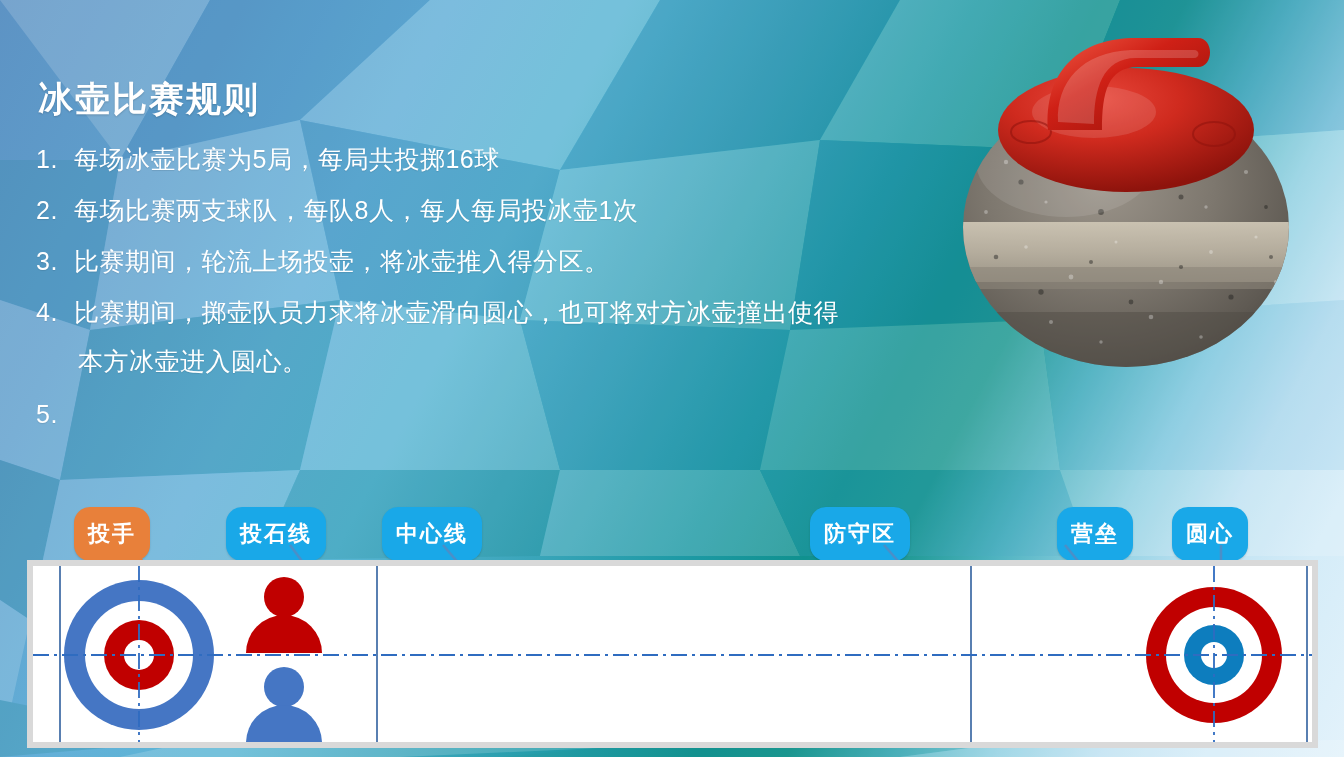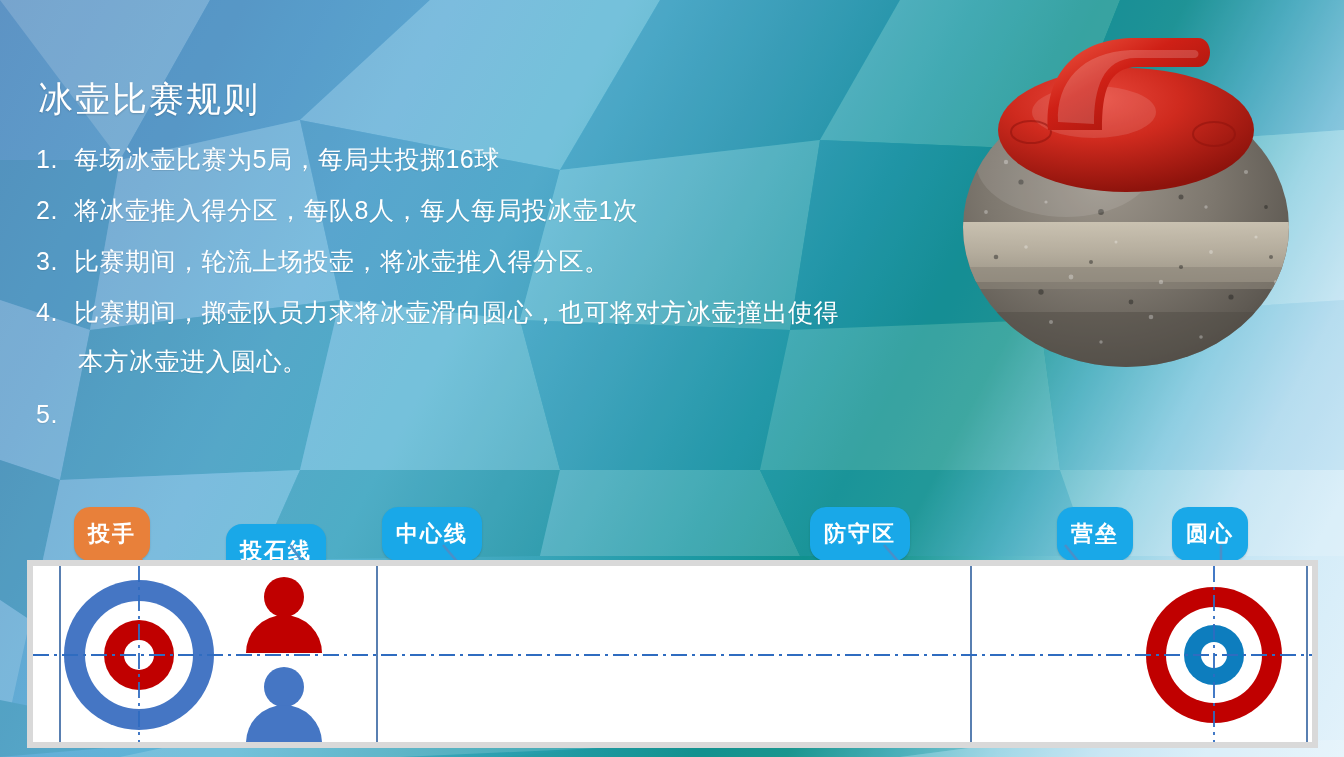--- a/index.html
+++ b/index.html
@@ -30,21 +30,21 @@
   }
   
   .poly-layer { position:absolute; inset:0; pointer-events:none; }
   .poly-layer svg { width:100%; height:100%; display:block; }
 
   
   .title {
     position: absolute;
     left: 38px; top: 76px;
     font-size: 35px;
-    font-weight: normal;
+    font-weight: bold;
     color: #ffffff;
     letter-spacing: 2px;
     text-shadow: 0 1px 2px rgba(0,0,0,.18);
     white-space: nowrap;
   }
 
   
   .rules {
     position: absolute;
     left: 36px; top: 134px;
@@ -154,21 +154,21 @@
 
   <div class="title">冰壶比赛规则</div>
 
   <div class="rules">
     <div class="rule-item">
       <span class="rule-num">1.</span>
       <span class="rule-text">每场冰壶比赛为5局，每局共投掷16球</span>
     </div>
     <div class="rule-item">
       <span class="rule-num">2.</span>
-      <span class="rule-text">将冰壶推入得分区，每队8人，每人每局投冰壶1次</span>
+      <span class="rule-text">每场比赛两支球队，每队8人，每人每局投冰壶1次</span>
     </div>
     <div class="rule-item">
       <span class="rule-num">3.</span>
       <span class="rule-text">比赛期间，轮流上场投壶，将冰壶推入得分区。</span>
     </div>
     <div class="rule-item">
       <span class="rule-num">4.</span>
       <span class="rule-text">
         <span>比赛期间，掷壶队员力求将冰壶滑向圆心，也可将对方冰壶撞出使得</span>
         <span class="cont">本方冰壶进入圆心。</span>
@@ -264,21 +264,21 @@
       <ellipse cx="168" cy="100" rx="62" ry="26" fill="#ffffff" opacity="0.12"></ellipse>
       <ellipse cx="105" cy="120" rx="20" ry="11" fill="none" stroke="#8e130c" stroke-width="2" opacity="0.55"></ellipse>
       <ellipse cx="288" cy="122" rx="21" ry="12" fill="none" stroke="#8e130c" stroke-width="2" opacity="0.55"></ellipse>
 
       <path d="M122 118 C118 62, 150 28, 205 26 L272 26 C288 26, 288 55, 272 55 L212 55 C182 55, 176 80, 176 118 Z" fill="url(#gripg)"></path>
       <path d="M132 110 C130 70, 156 40, 205 38 L268 38 C274 38, 274 46, 268 46 L210 46 C176 46, 168 78, 168 112 Z" fill="#ffffff" opacity="0.18"></path>
     </svg>
   </div>
 
   <div class="badge orange" style="left:74px;  top:507px;">投手</div>
-  <div class="badge blue" style="left:226px; top:507px;margin-top:17px;">投石线</div>
+  <div class="badge blue" style="left:226px; top:507px;">投石线</div>
   <div class="badge blue" style="left:382px; top:507px;">中心线</div>
   <div class="badge blue" style="left:810px; top:507px;text-align:center;">防守区</div>
   <div class="badge blue" style="left:1016px;top:507px;margin-left:41px;">营垒</div>
   <div class="badge blue" style="left:1172px;top:507px;">圆心</div>
 
   <div class="leaders">
     <svg viewBox="0 0 1344 757" preserveAspectRatio="none">
       <defs>
         <marker id="arrO" viewBox="0 0 10 10" refX="8.5" refY="5" markerWidth="5.2" markerHeight="5.2" orient="auto-start-reverse">
           <path d="M0 0 L10 5 L0 10 z" fill="#e8803a"></path>

